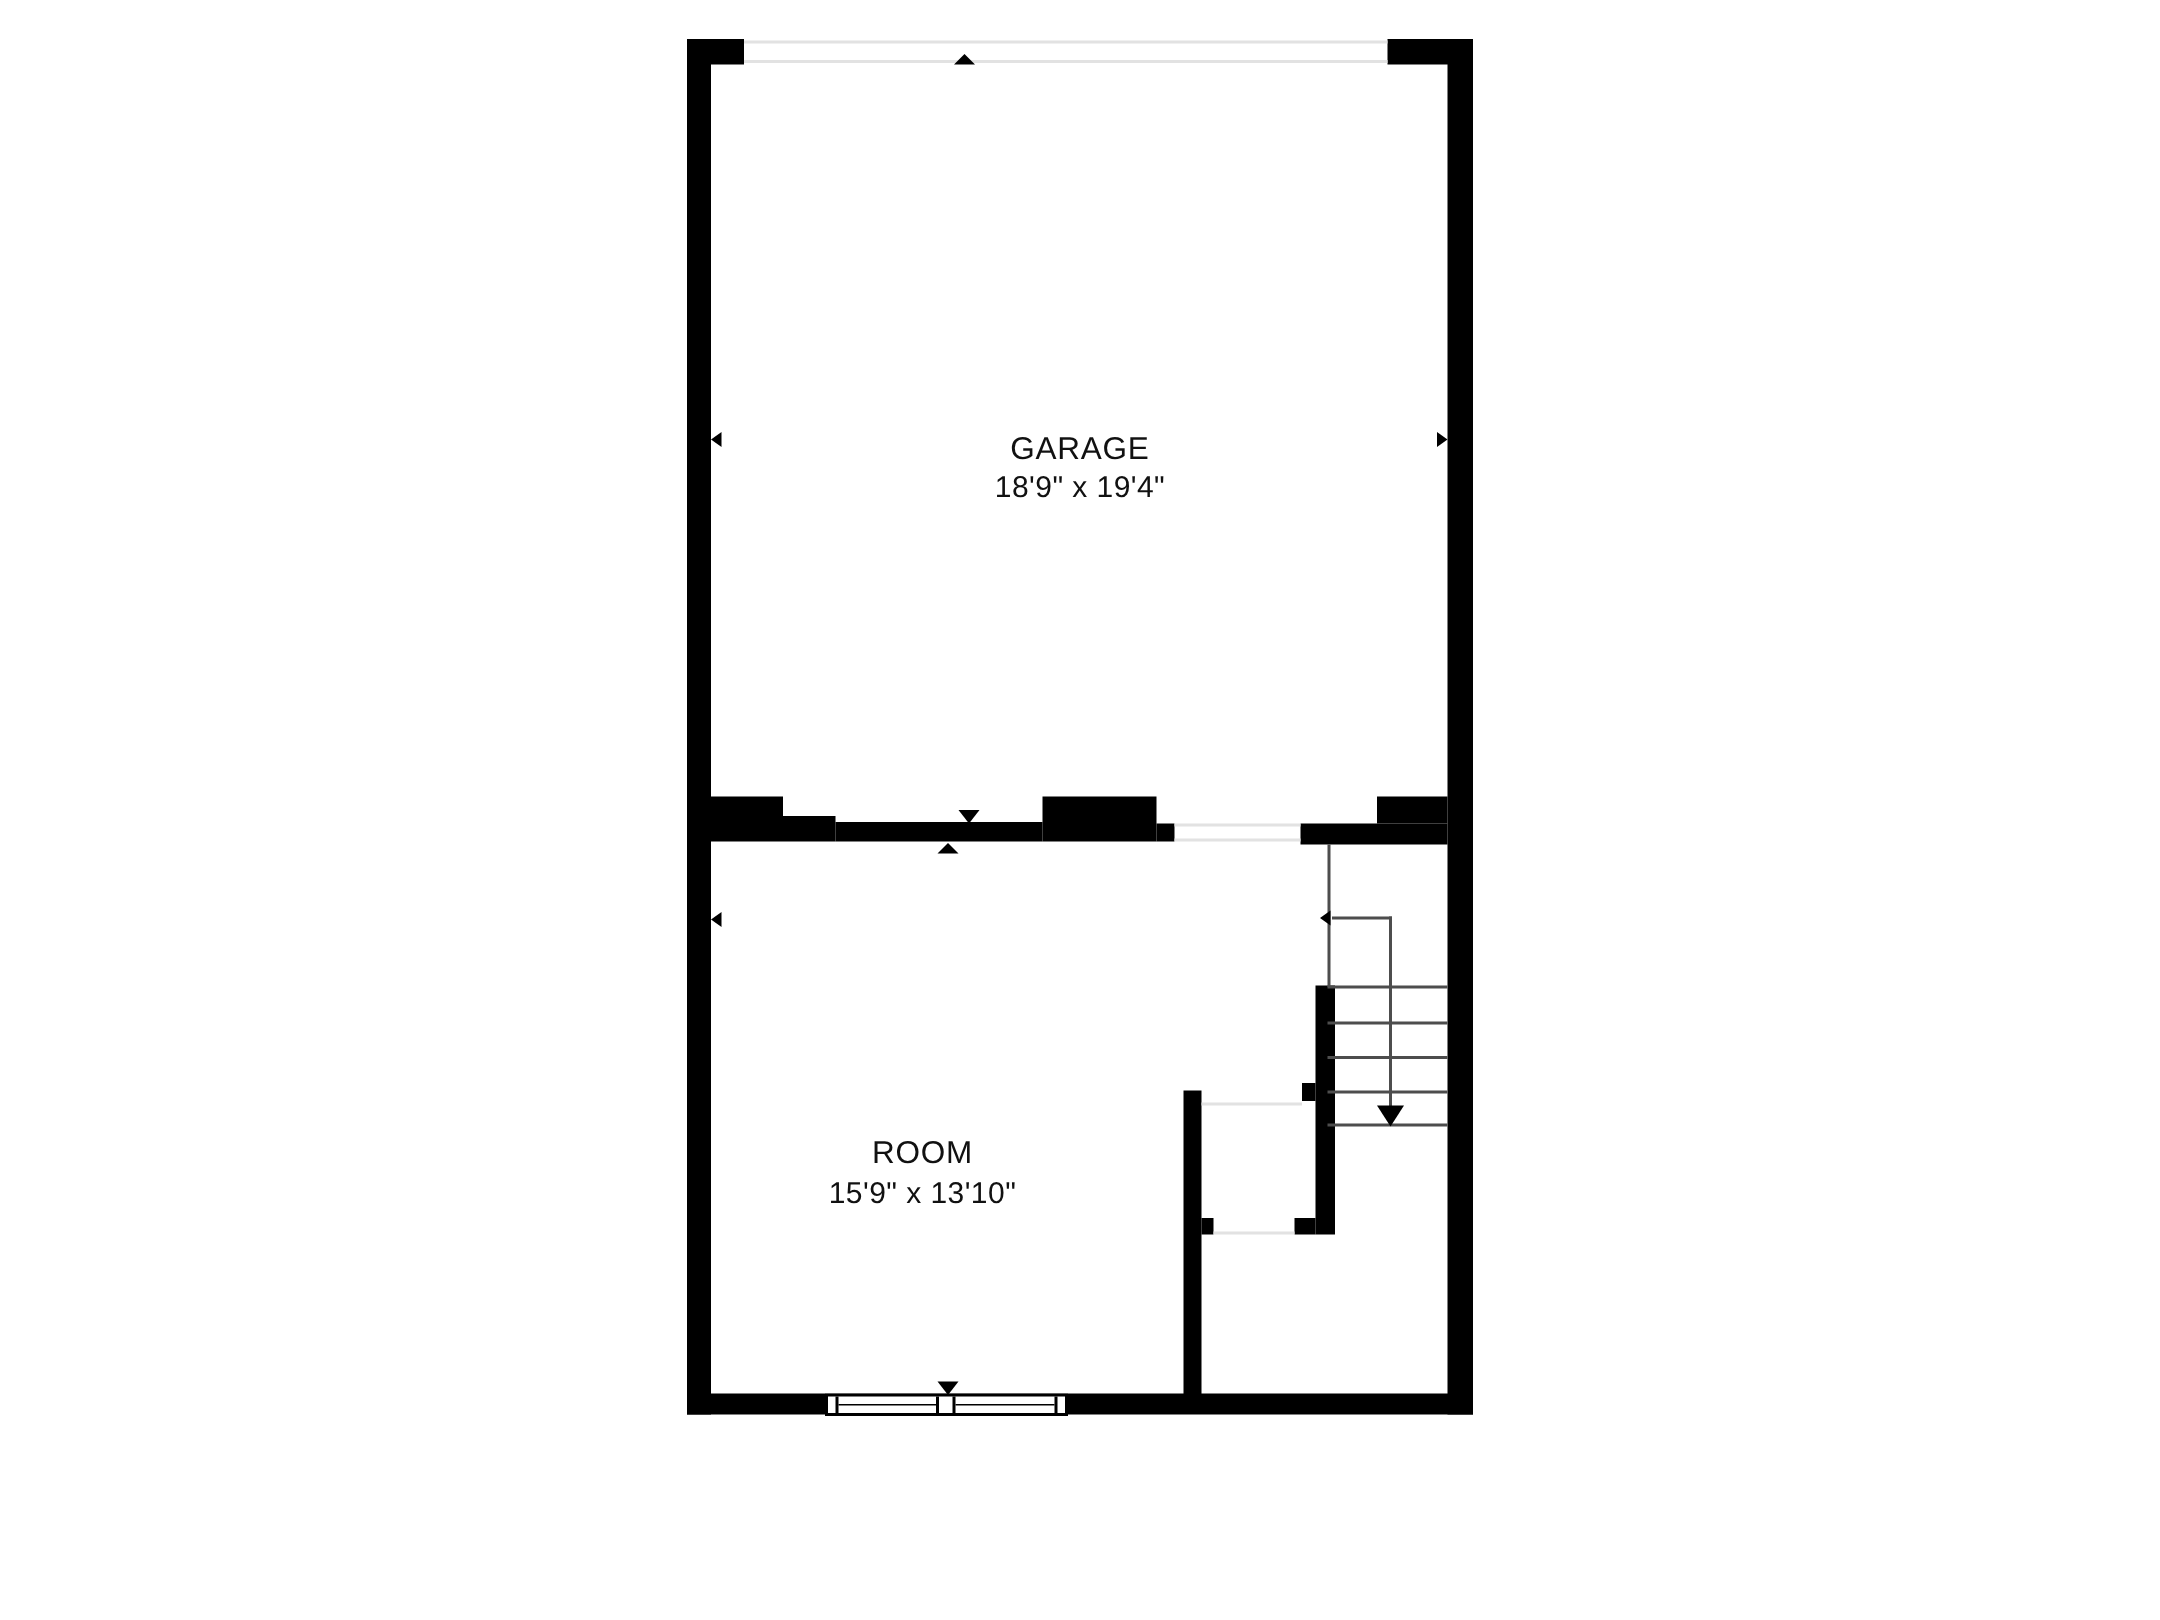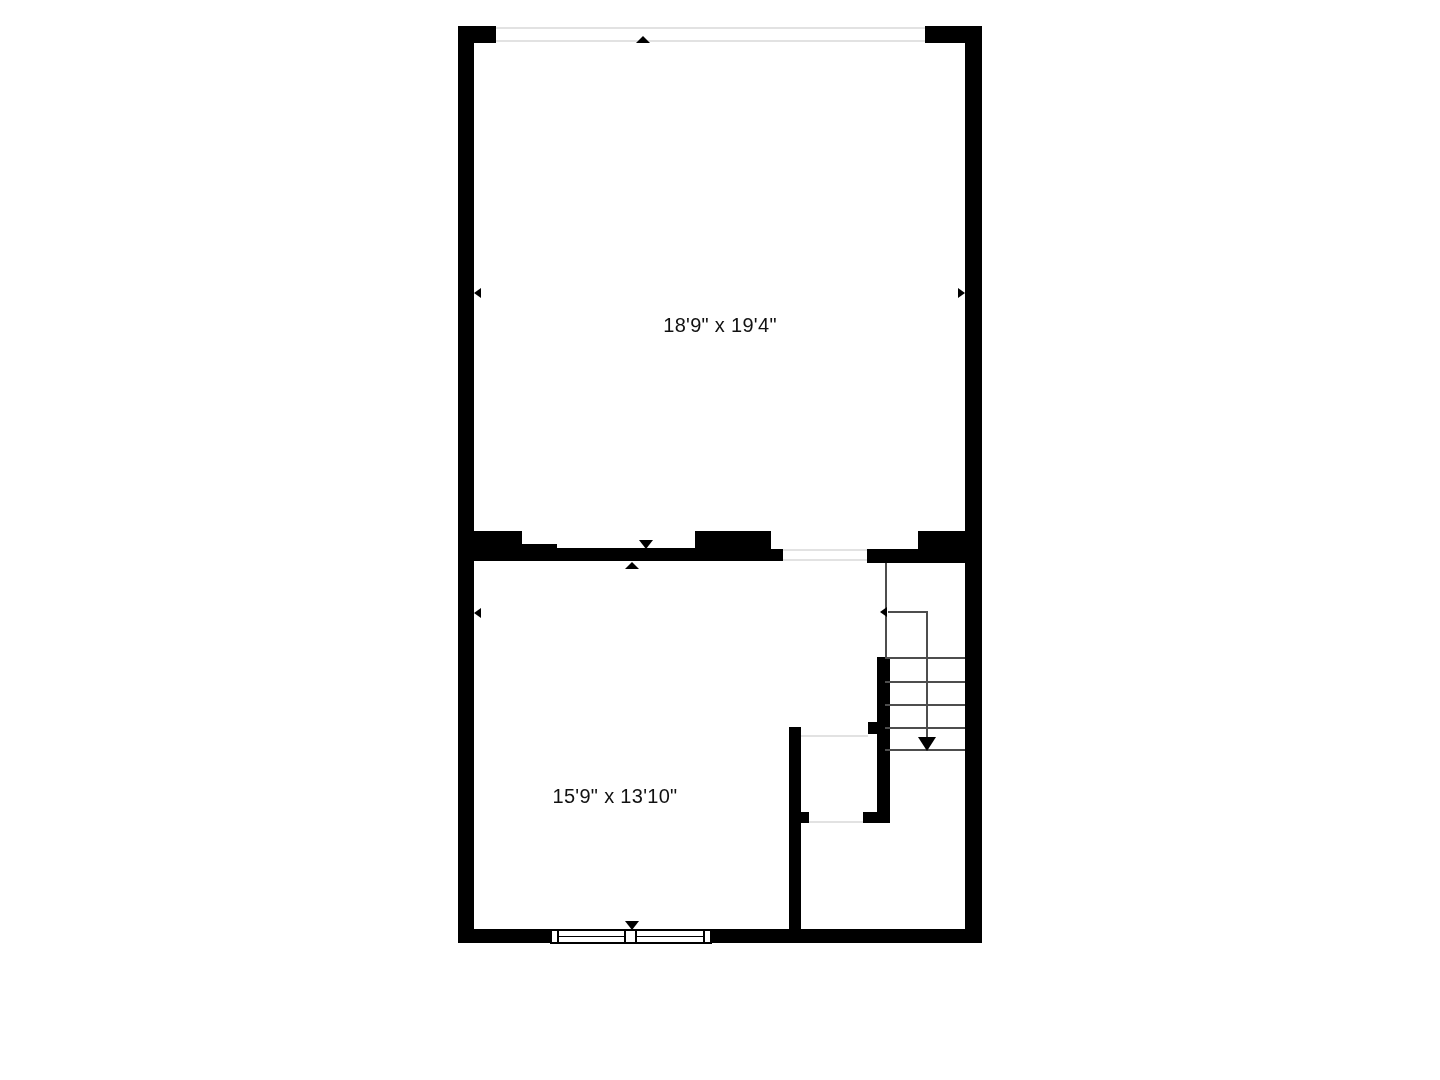--- a/index.html
+++ b/index.html
@@ -129,18 +129,20 @@
   <div class="window-frame">
     <div class="vline" style="left:5px;"></div>
     <div class="vline" style="left:72px;"></div>
     <div class="vline" style="left:83px;"></div>
     <div class="vline" style="left:151px;"></div>
     <div class="hline" style="left:7px;  width:65px;"></div>
     <div class="hline" style="left:85px; width:66px;"></div>
   </div>
   <div class="tri tri-down-sm" style="left:625px; top:921px;"></div>
 
+  <div class="room-label" style="left:570px; top:288px;">GARAGE</div>
   <div class="room-dims" style="left:570px; top:313px;">18'9" x 19'4"</div>
 
+  <div class="room-label" style="left:465px; top:757px;">ROOM</div>
   <div class="room-dims" style="left:465px; top:784px;">15'9" x 13'10"</div>
 
 
 </div>
 
 </body></html>

